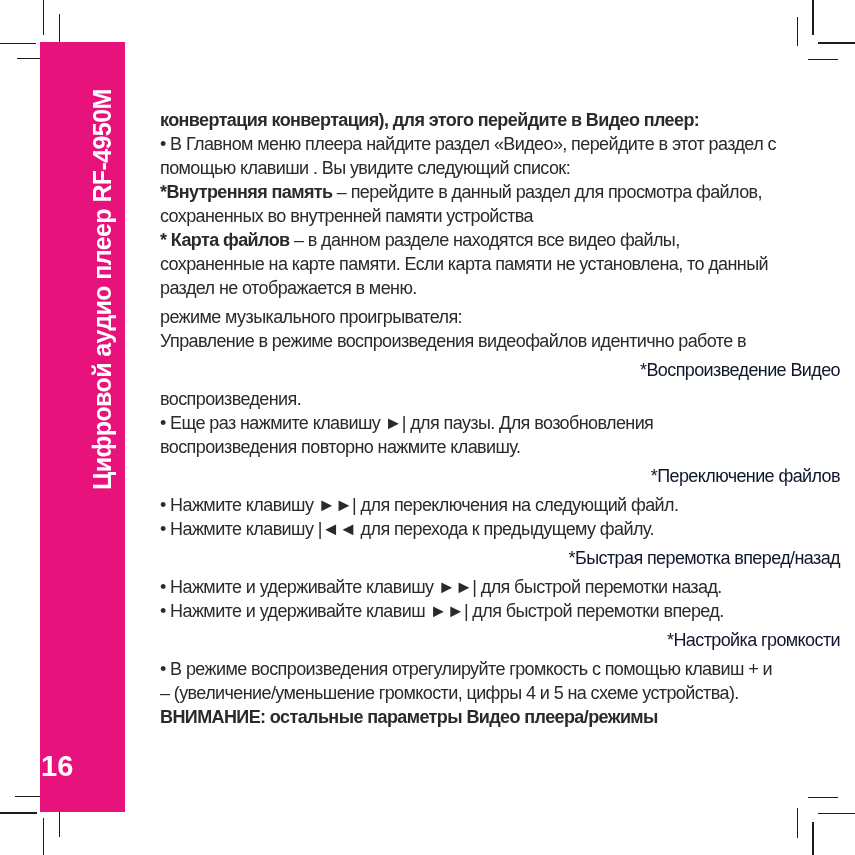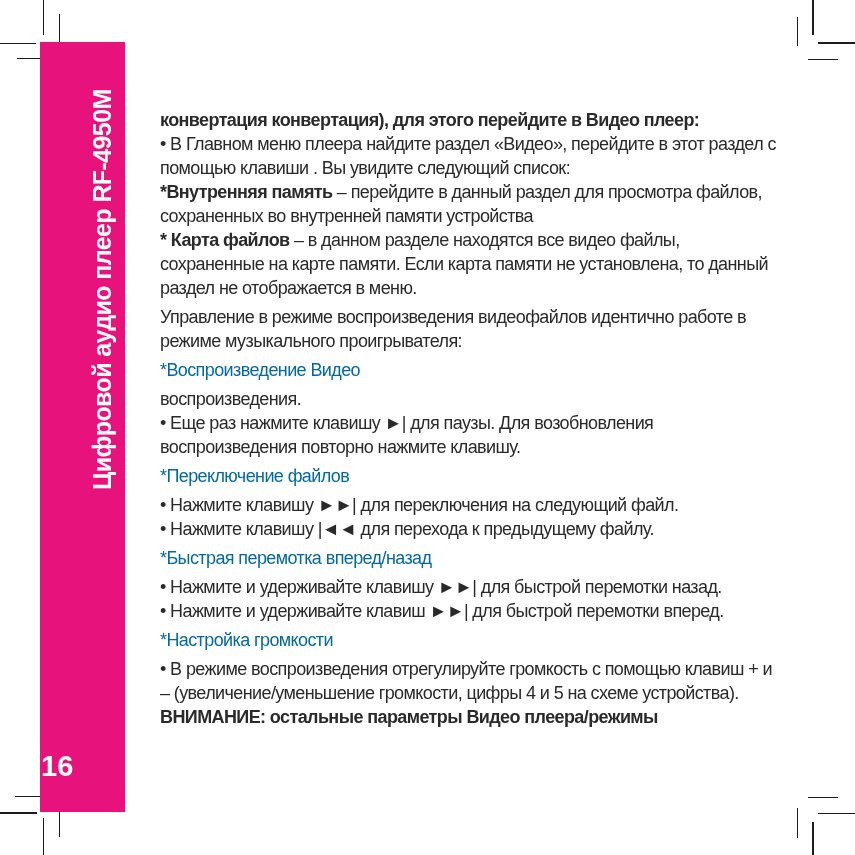--- a/index.html
+++ b/index.html
@@ -56,22 +56,23 @@
   .block { margin-top: 5px; }
   .block:first-child { margin-top: 8px; }
   .line {
     height: 24px;
     line-height: 24px;
     white-space: pre;
   }
   .heading {
     height: 24px;
     line-height: 24px;
-    color: #0369a1;
+    color: #0f172a;
     white-space: pre;
+    text-align: right;
   }
   .bold { font-weight: bold; }
 </style>
 </head>
 <body>
 
 <div id="canvas">
 
   <div class="crop" style="left:42.5px; top:0; width:1.5px; height:35px;"></div>
   <div class="crop" style="left:58.5px; top:14px; width:1.5px; height:33px;"></div>
@@ -102,22 +103,22 @@
         <div class="line"><span class="bold">конвертация конвертация), для этого перейдите в Видео плеер:</span></div>
         <div class="line"><span>• В Главном меню плеера найдите раздел «Видео», перейдите в этот раздел с</span></div>
         <div class="line"><span>помощью клавиши . Вы увидите следующий список:</span></div>
         <div class="line"><span class="bold">*Внутренняя память</span><span> – перейдите в данный раздел для просмотра файлов,</span></div>
         <div class="line"><span>сохраненных во внутренней памяти устройства</span></div>
         <div class="line"><span class="bold">* Карта файлов</span><span> – в данном разделе находятся все видео файлы,</span></div>
         <div class="line"><span>сохраненные на карте памяти. Если карта памяти не установлена, то данный</span></div>
         <div class="line"><span>раздел не отображается в меню.</span></div>
       </div>
       <div class="block para">
+        <div class="line"><span>режиме музыкального проигрывателя:</span></div>
         <div class="line"><span>Управление в режиме воспроизведения видеофайлов идентично работе в</span></div>
-        <div class="line"><span>режиме музыкального проигрывателя:</span></div>
       </div>
       <div class="block heading">*Воспроизведение Видео</div>
       <div class="block para">
         <div class="line"><span>воспроизведения.</span></div>
         <div class="line"><span>• Еще раз нажмите клавишу ►| для паузы. Для возобновления</span></div>
         <div class="line"><span>воспроизведения повторно нажмите клавишу.</span></div>
       </div>
       <div class="block heading">*Переключение файлов</div>
       <div class="block para">
         <div class="line"><span>• Нажмите клавишу ►►| для переключения на следующий файл.</span></div>

